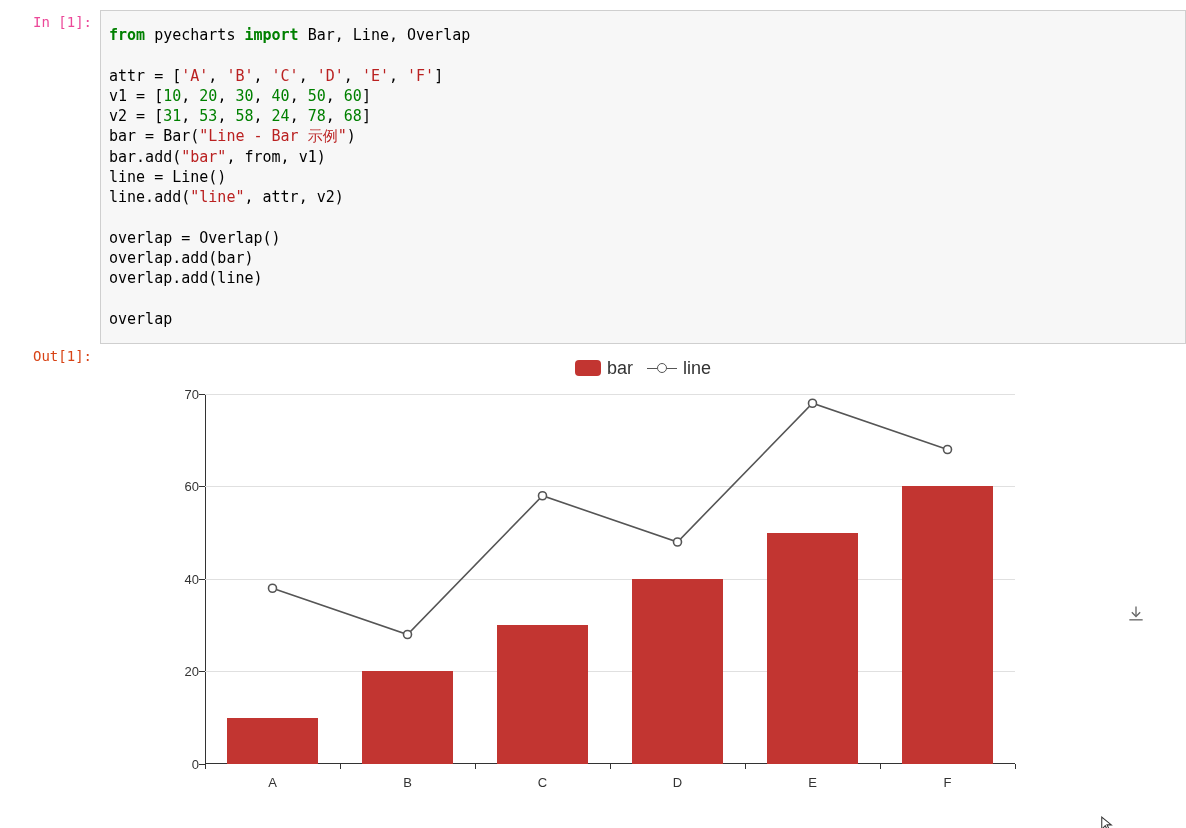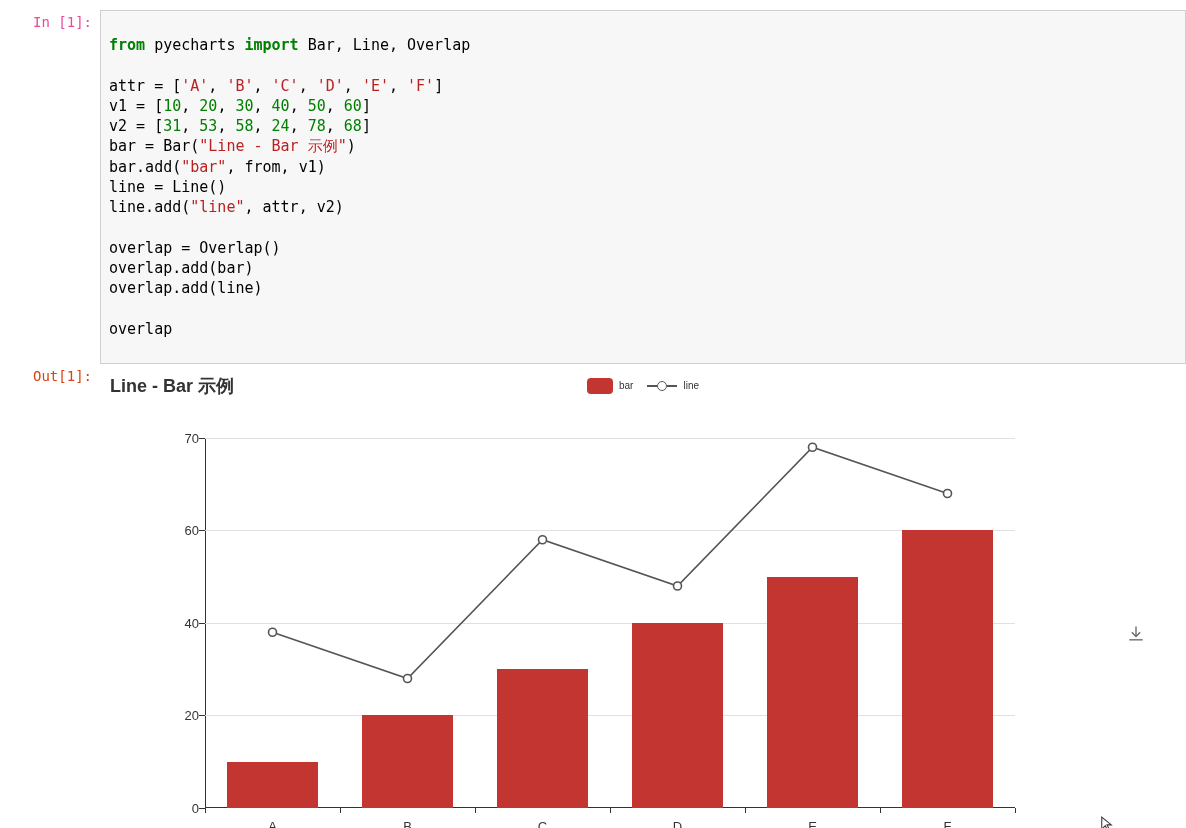--- a/index.html
+++ b/index.html
@@ -23,21 +23,21 @@
     padding: 4px 8px 4px 0;
     font-family: Consolas, Menlo, monospace;
     font-size: 14px;
   }
   .prompt-in { color: #ec4899; }
   .prompt-out { color: #D84315; }
   .code-area {
     flex: 1;
     border: 1px solid #cfcfcf;
     background: #f7f7f7;
-    padding: 24px 8px;
+    padding: 14px 8px;
     font-family: Consolas, Menlo, monospace;
     font-size: 15px;
     line-height: 1.35;
     white-space: pre;
     color: #000;
   }
   .kw-green { color: #008000; font-weight: bold; }
   .str { color: #BA2121; }
   .num { color: #008000; }
   .output-area {
@@ -53,21 +53,21 @@
   }
   .legend {
     position: absolute;
     top: 14px;
     left: 0;
     right: 0;
     display: flex;
     justify-content: center;
     align-items: center;
     gap: 14px;
-    font-size: 10px;
+    font-size: 18px;
     color: #333;
   }
   .legend-item { display: flex; align-items: center; gap: 6px; }
   .legend-bar-swatch {
     width: 26px; height: 16px; border-radius: 4px; background: #c23531;
   }
   .legend-line-swatch {
     display: flex; align-items: center; position: relative; width: 30px; height: 16px;
   }
   .legend-line-swatch .seg {
@@ -137,21 +137,20 @@
 <span>overlap = Overlap()</span>
 <span>overlap.add(bar)</span>
 <span>overlap.add(line)</span>
 
 <span>overlap</span></div>
 </div>
 
 <div class="cell" style="">
   <div class="prompt-col prompt-out">Out[1]:</div>
   <div class="output-area">
-    <div class="chart-title">Line - Bar 示例</div>
 
     <div class="legend">
       <div class="legend-item">
         <span class="legend-bar-swatch"></span>
         <span>bar</span>
       </div>
       <div class="legend-item">
         <span class="legend-line-swatch">
           <span class="seg"></span>
             <span class="circ"></span>

